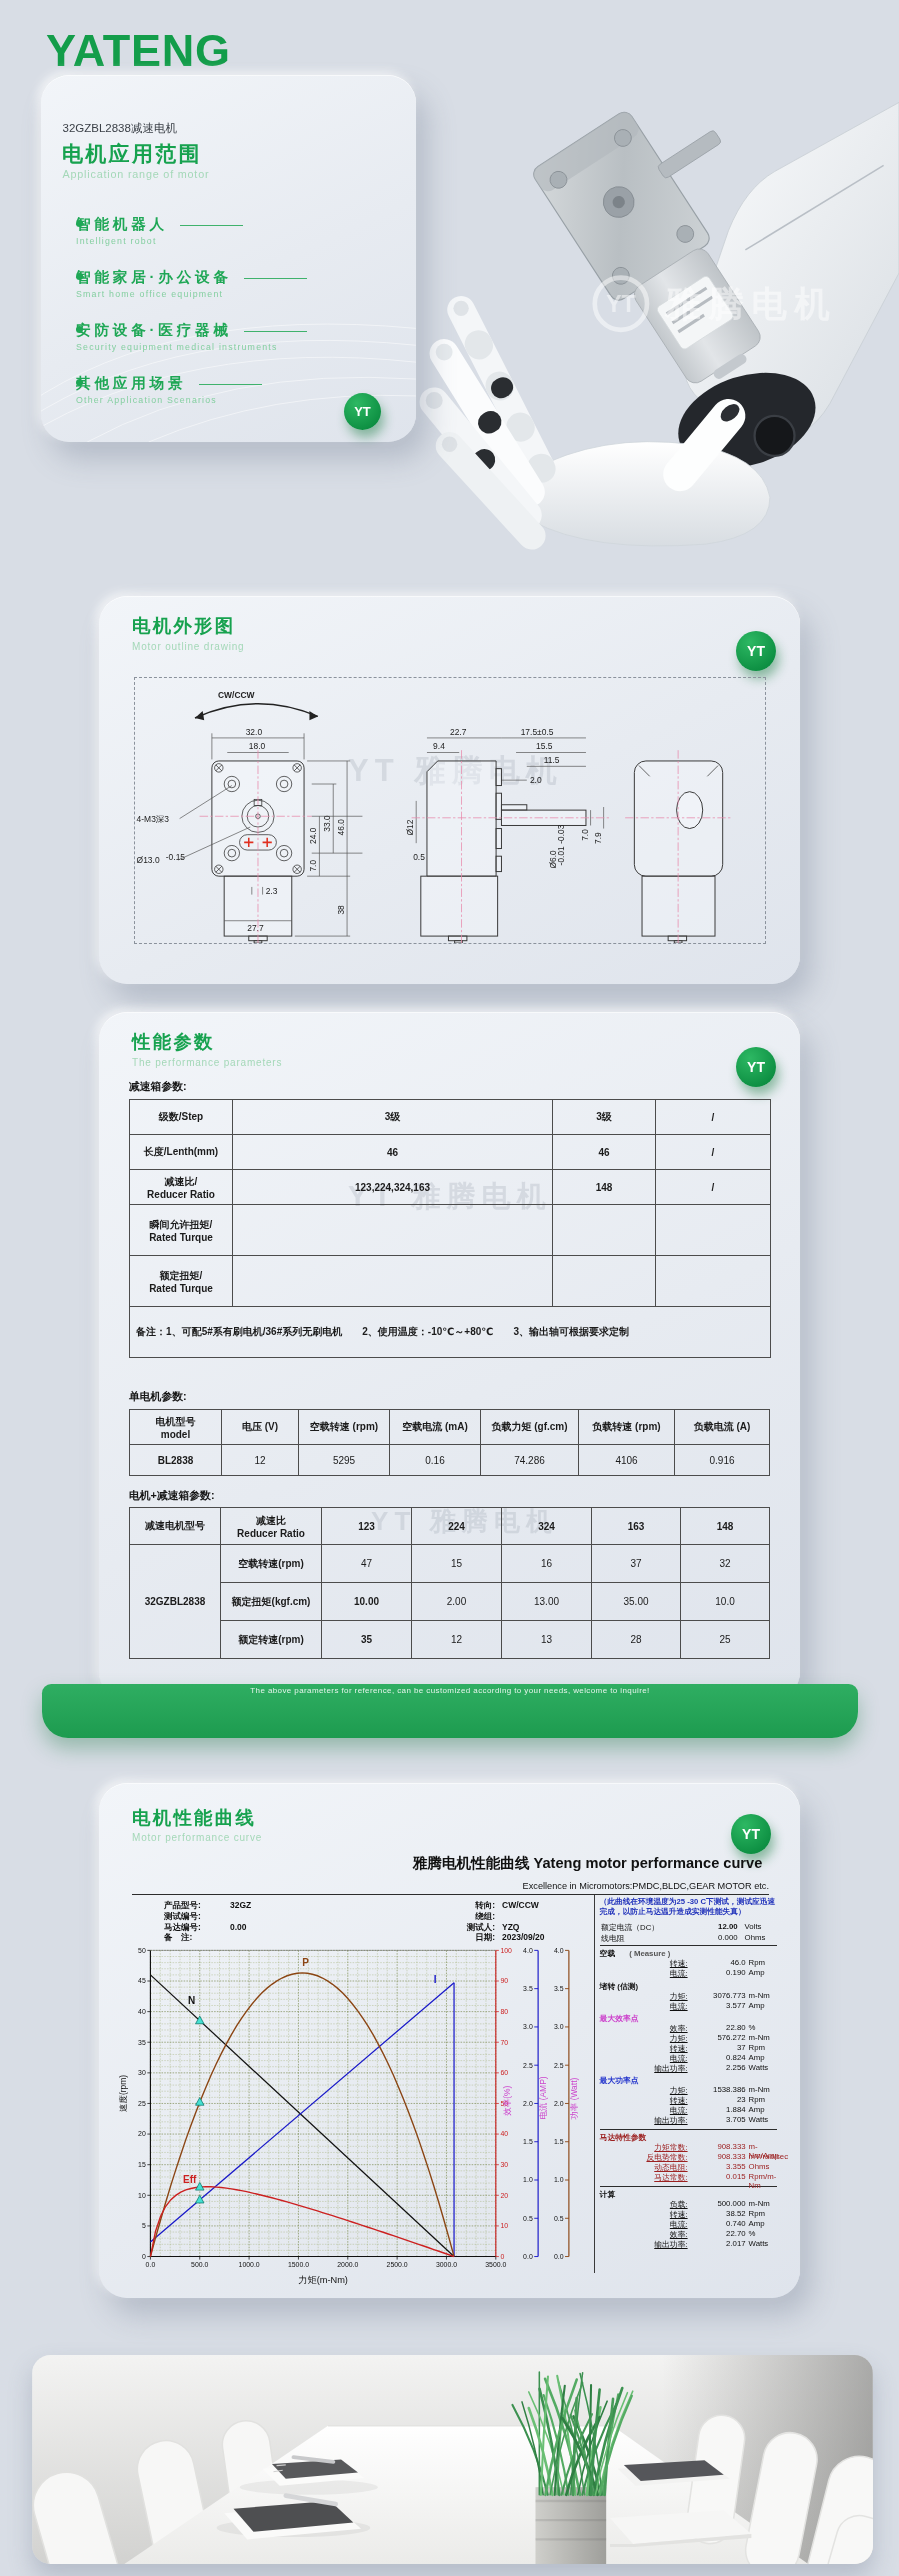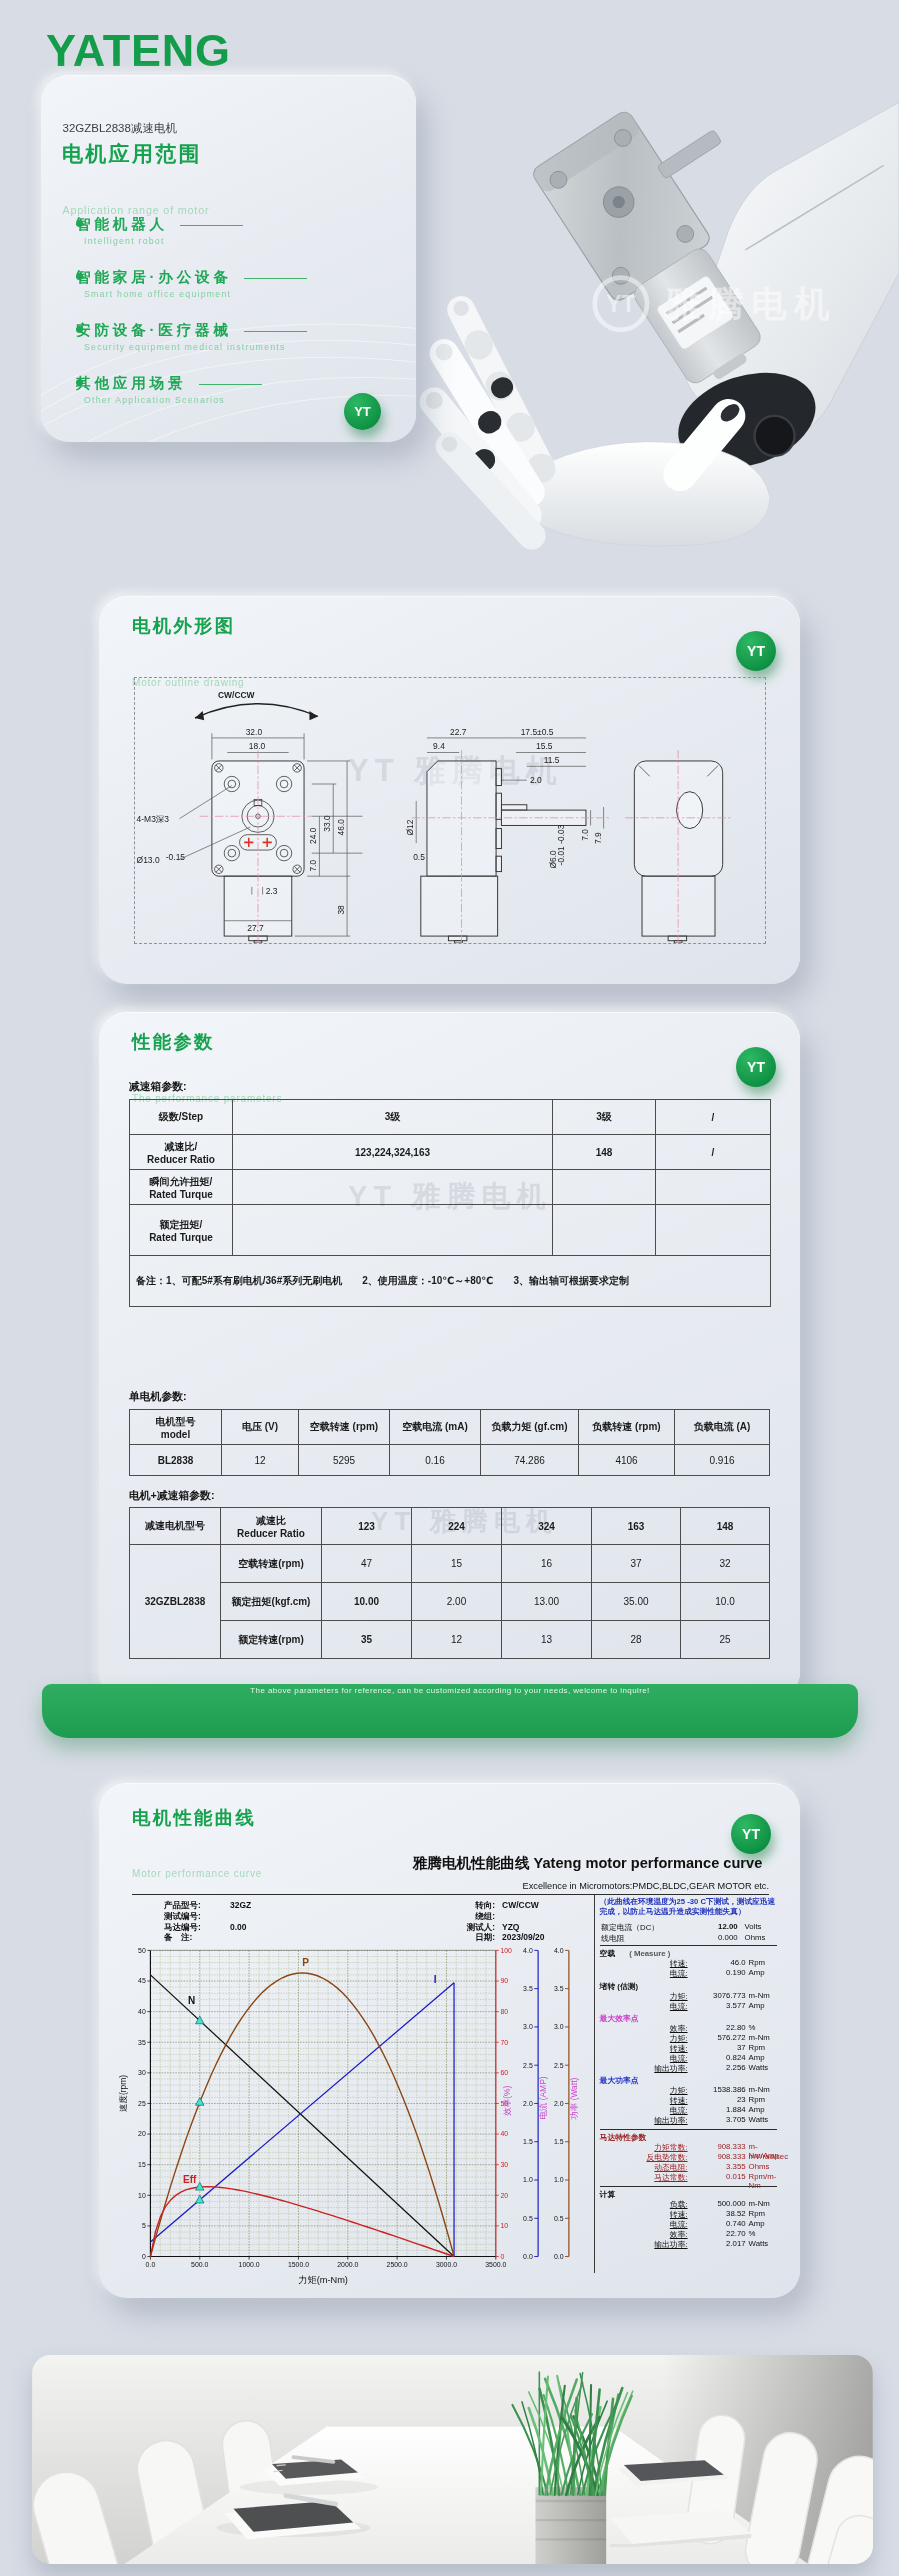--- a/index.html
+++ b/index.html
@@ -4,40 +4,40 @@
 <style>
   html,body{margin:0;padding:0;}
   body{font-family:"Liberation Sans","DejaVu Sans",sans-serif;background:#d8dde5;}
   .page{position:relative;width:899px;height:2576px;background:#d8dde5;overflow:hidden;}
 
   
   .card{position:absolute;border-radius:28px;
     background:linear-gradient(155deg,#f2f5f9 0%,#e7ebf1 55%,#dfe4ec 100%);
     box-shadow:10.8px 17px 29px rgba(105,118,140,.32),-3.1px -3.1px 9.2px rgba(255,255,255,.65),inset 0 0.8px 0 rgba(255,255,255,.8);}
   .sec-title{position:absolute;color:#17a24f;font-weight:700;letter-spacing:2.3px;}
-  .sec-sub{position:absolute;color:#a4d8b8;letter-spacing:0.8px;margin-top:36px;}
+  .sec-sub{position:absolute;color:#a4d8b8;letter-spacing:0.8px;}
   .yt-badge{position:absolute;border-radius:50%;display:flex;align-items:center;justify-content:center;
     background:radial-gradient(circle at 35% 28%,#2db863,#0d8f42 75%);color:#fff;font-weight:800;
     box-shadow:3.1px 7.7px 10.8px rgba(25,125,65,.45);}
   .wm{position:absolute;color:rgba(135,145,158,.22);font-weight:800;letter-spacing:6.1px;white-space:nowrap;pointer-events:none;margin-left:18px;}
 
   
   .brand{position:absolute;left:46px;top:28px;font-size:45px;font-weight:900;color:#139d4a;letter-spacing:0.8px;line-height:1;}
   .brand-reflect{position:absolute;left:46px;top:71px;font-size:45px;font-weight:900;color:#139d4a;letter-spacing:0.8px;line-height:1;
     transform:scaleY(-1);filter:blur(2.3px);opacity:.35;
     -webkit-mask-image:linear-gradient(0deg,rgba(0,0,0,.8),transparent 75%);mask-image:linear-gradient(0deg,rgba(0,0,0,.8),transparent 75%);}
   .hero-card{left:41px;top:75px;width:375px;height:367px;}
   .hero-code{position:absolute;left:21.5px;top:46px;font-size:11.5px;color:#3b4047;}
   .hero-title{left:21px;top:65px;font-size:21px;}
   .hero-sub{left:21.5px;top:93px;font-size:10.8px;}
   .app-item{position:absolute;left:35px;}
   .app-dot{position:absolute;left:0;top:5.4px;width:7px;height:7px;border-radius:50%;background:#1ea755;}
   .app-zh{font-size:14.6px;font-weight:700;color:#1ea755;letter-spacing:3.8px;}
   .app-line{display:inline-block;vertical-align:middle;margin-left:12.3px;width:63px;height:0.8px;background:#3fb26c;}
-  .app-en{margin-top:2.3px;font-size:8.8px;color:#84cfa0;letter-spacing:1.2px;margin-left:8px;}
+  .app-en{margin-top:2.3px;font-size:8.8px;color:#84cfa0;letter-spacing:1.2px;}
   .hero-badge{left:303px;top:318px;width:37px;height:37px;font-size:13px;}
   .robot{position:absolute;left:415px;top:73px;}
 
   
   .card-outline{left:99px;top:596px;width:701px;height:388px;}
   .card-outline .sec-title{left:33px;top:17px;font-size:18.4px;}
   .card-outline .sec-sub{left:33px;top:45px;font-size:10px;}
   .card-badge{left:637px;top:35px;width:40px;height:40px;font-size:14px;}
   .dash-box{position:absolute;left:35px;top:81px;width:630px;height:265px;border:1.5px dashed #8b929c;}
   .draw text{fill:#222;font-size:11px;font-family:"Liberation Sans",sans-serif;}
@@ -400,20 +400,26 @@
           <col style="width:103px">
           <col style="width:320px">
           <col style="width:103px">
           <col style="width:115px">
         </colgroup>
       <tbody>
         <tr>
             <td>级数/Step</td>
             <td>3级</td>
             <td>3级</td>
+            <td>/</td>
+          </tr>
+        <tr>
+            <td>长度/Lenth(mm)</td>
+            <td>46</td>
+            <td>46</td>
             <td>/</td>
           </tr>
         <tr>
             <td>减速比/
 Reducer Ratio</td>
             <td>123,224,324,163</td>
             <td>148</td>
             <td>/</td>
           </tr>
         <tr>

